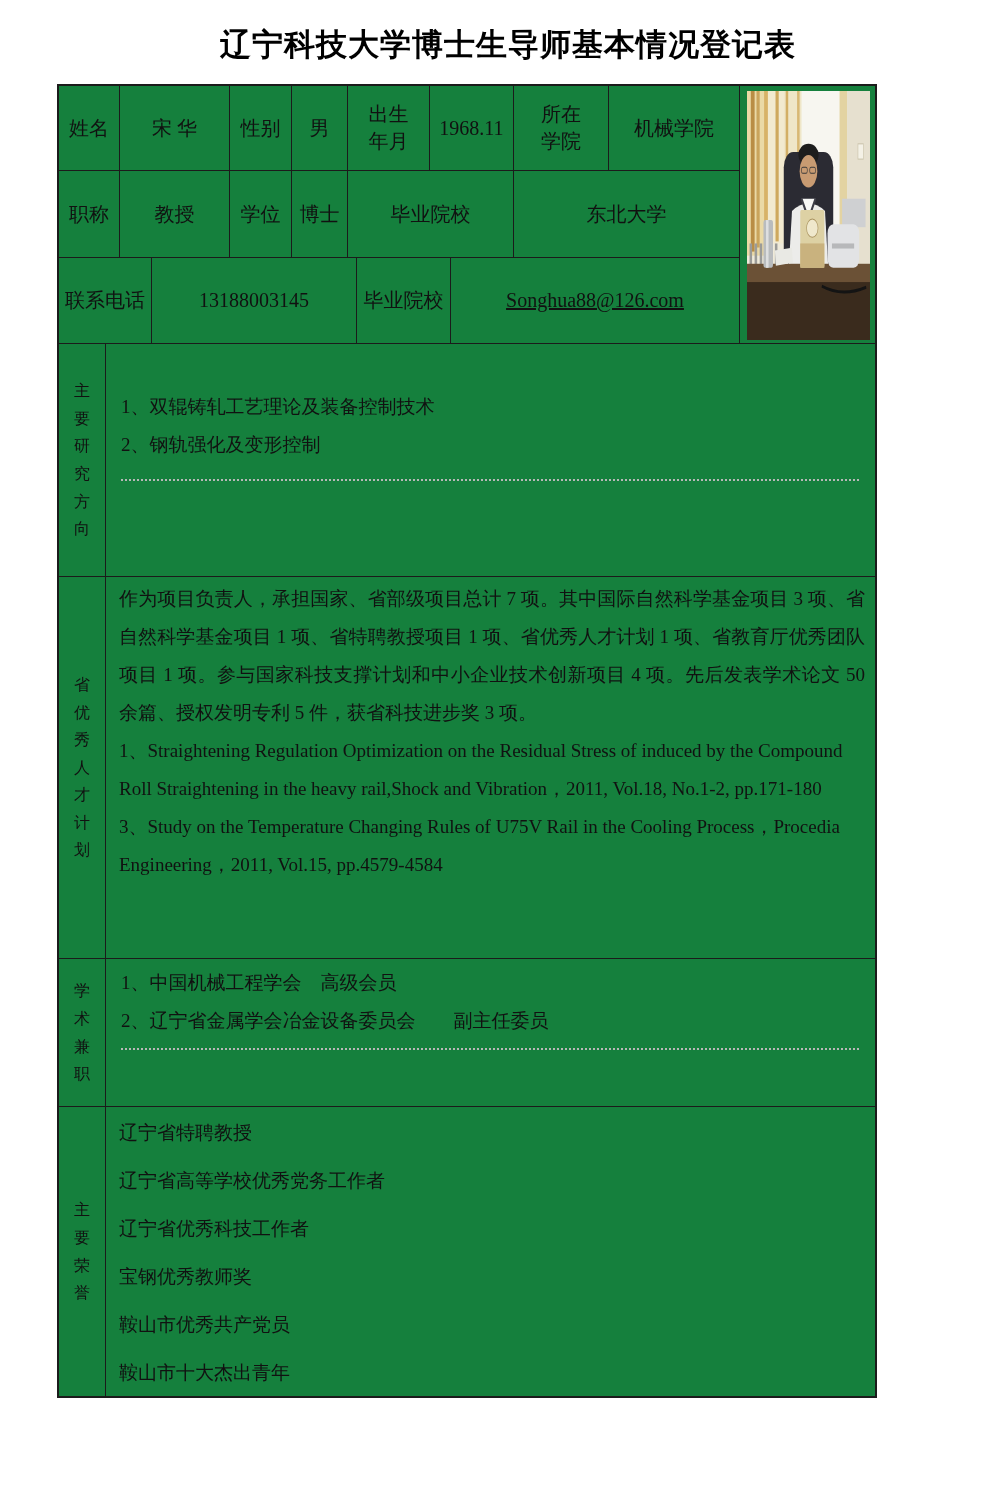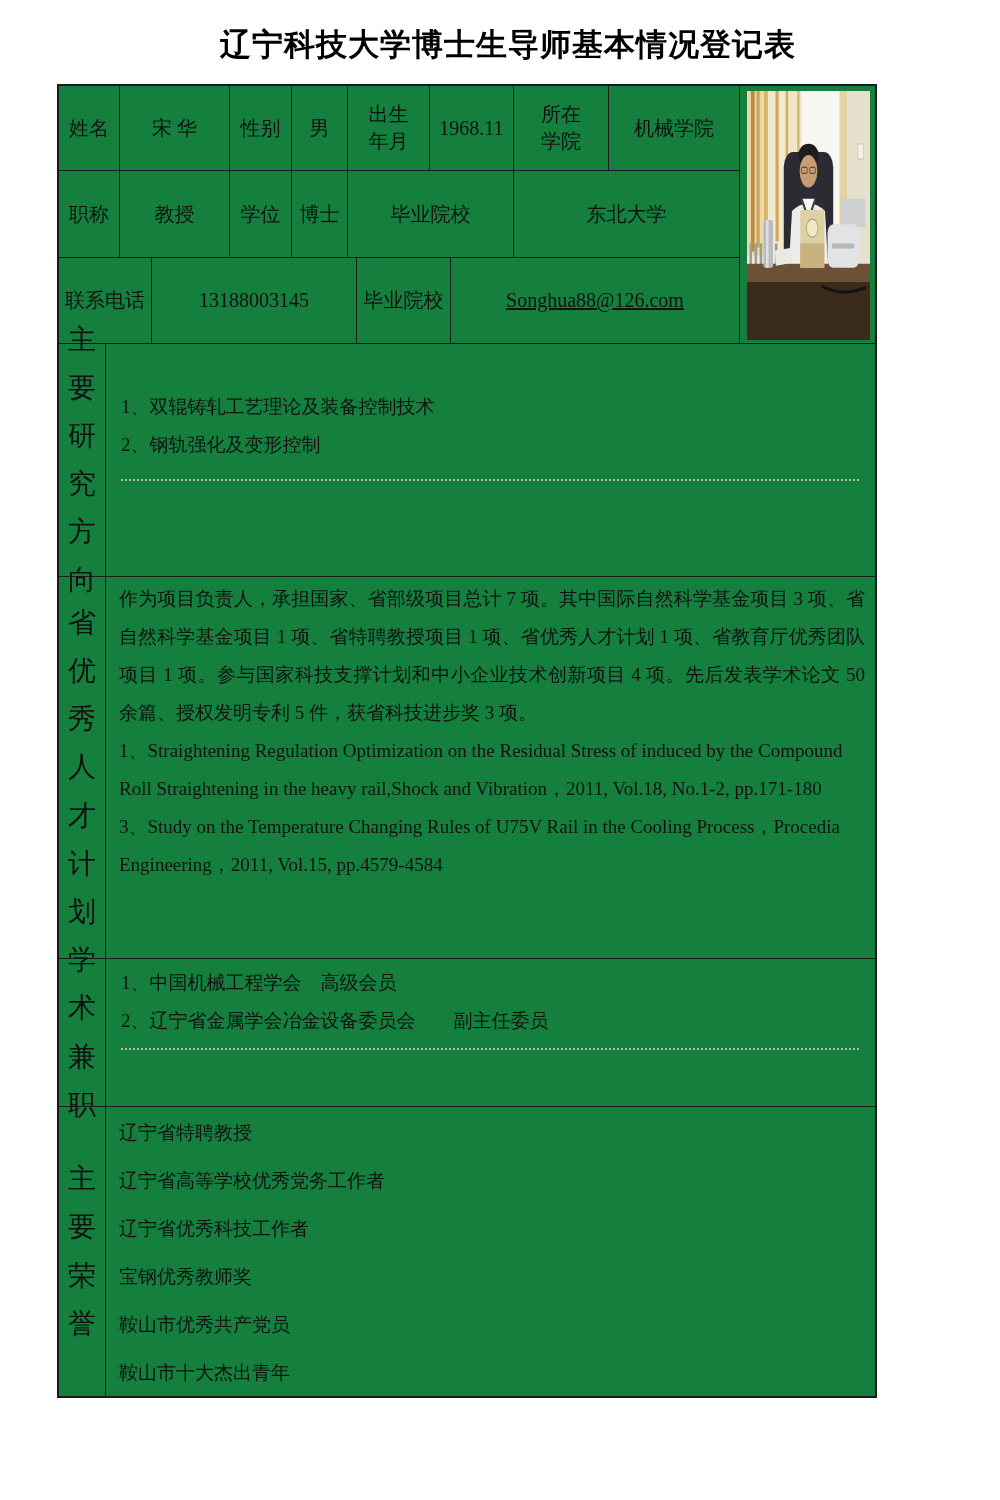--- a/index.html
+++ b/index.html
@@ -64,21 +64,21 @@
     width: 47px;
     border-right: 1px solid #1b1b1b;
     display: flex; align-items: center; justify-content: center;
     flex: none;
   }
   .v-label span {
     display: block;
     width: 1.15em;
     word-break: break-all;
     text-align: center;
-    font-size: 28px;
+    font-size: 16px;
     line-height: 1.72;
   }
   .content { flex: 1; overflow: hidden; }
   .content p { font-size: 19px; }
   .sec-research .content  { padding: 44px 14px 0 15px; }
   .sec-research .content p { line-height: 38px; }
   .sec-achv .content      { padding: 3px 10px 0 13px; }
   .sec-achv .content p    { line-height: 38px; }
   .sec-achv .summary      { text-align: justify; }
   .sec-memb .content      { padding: 5px 14px 0 15px; }

